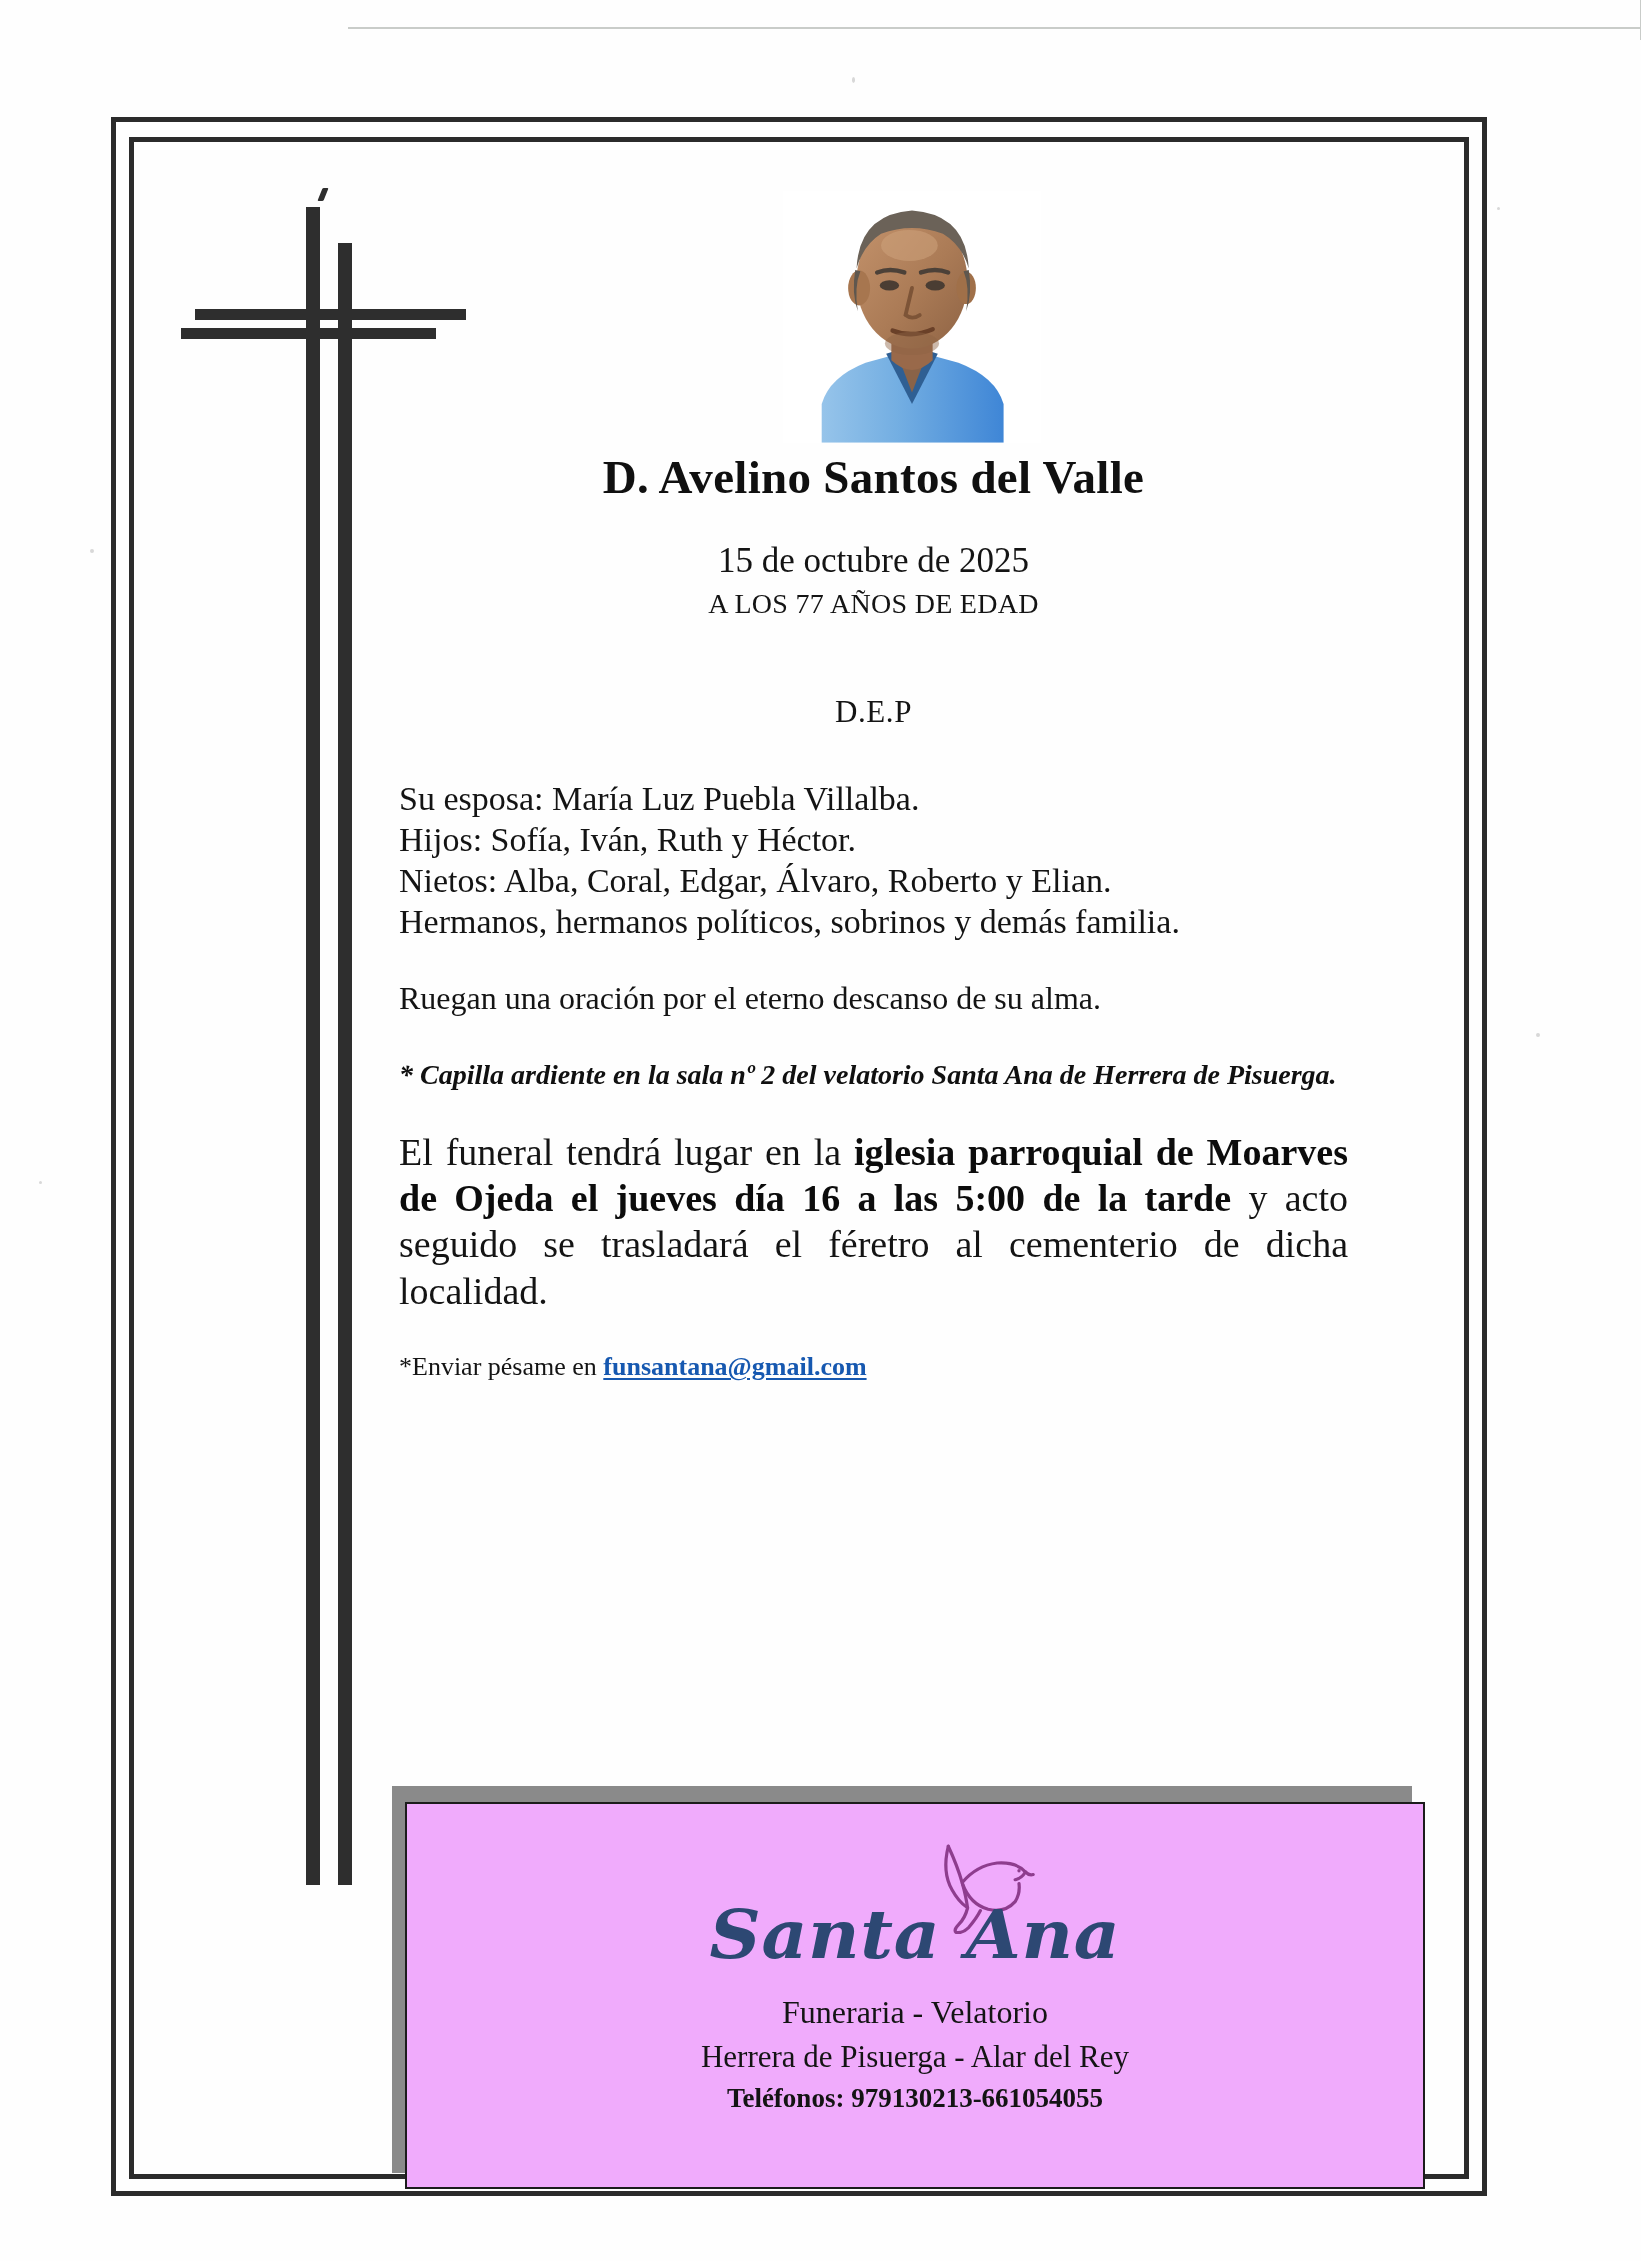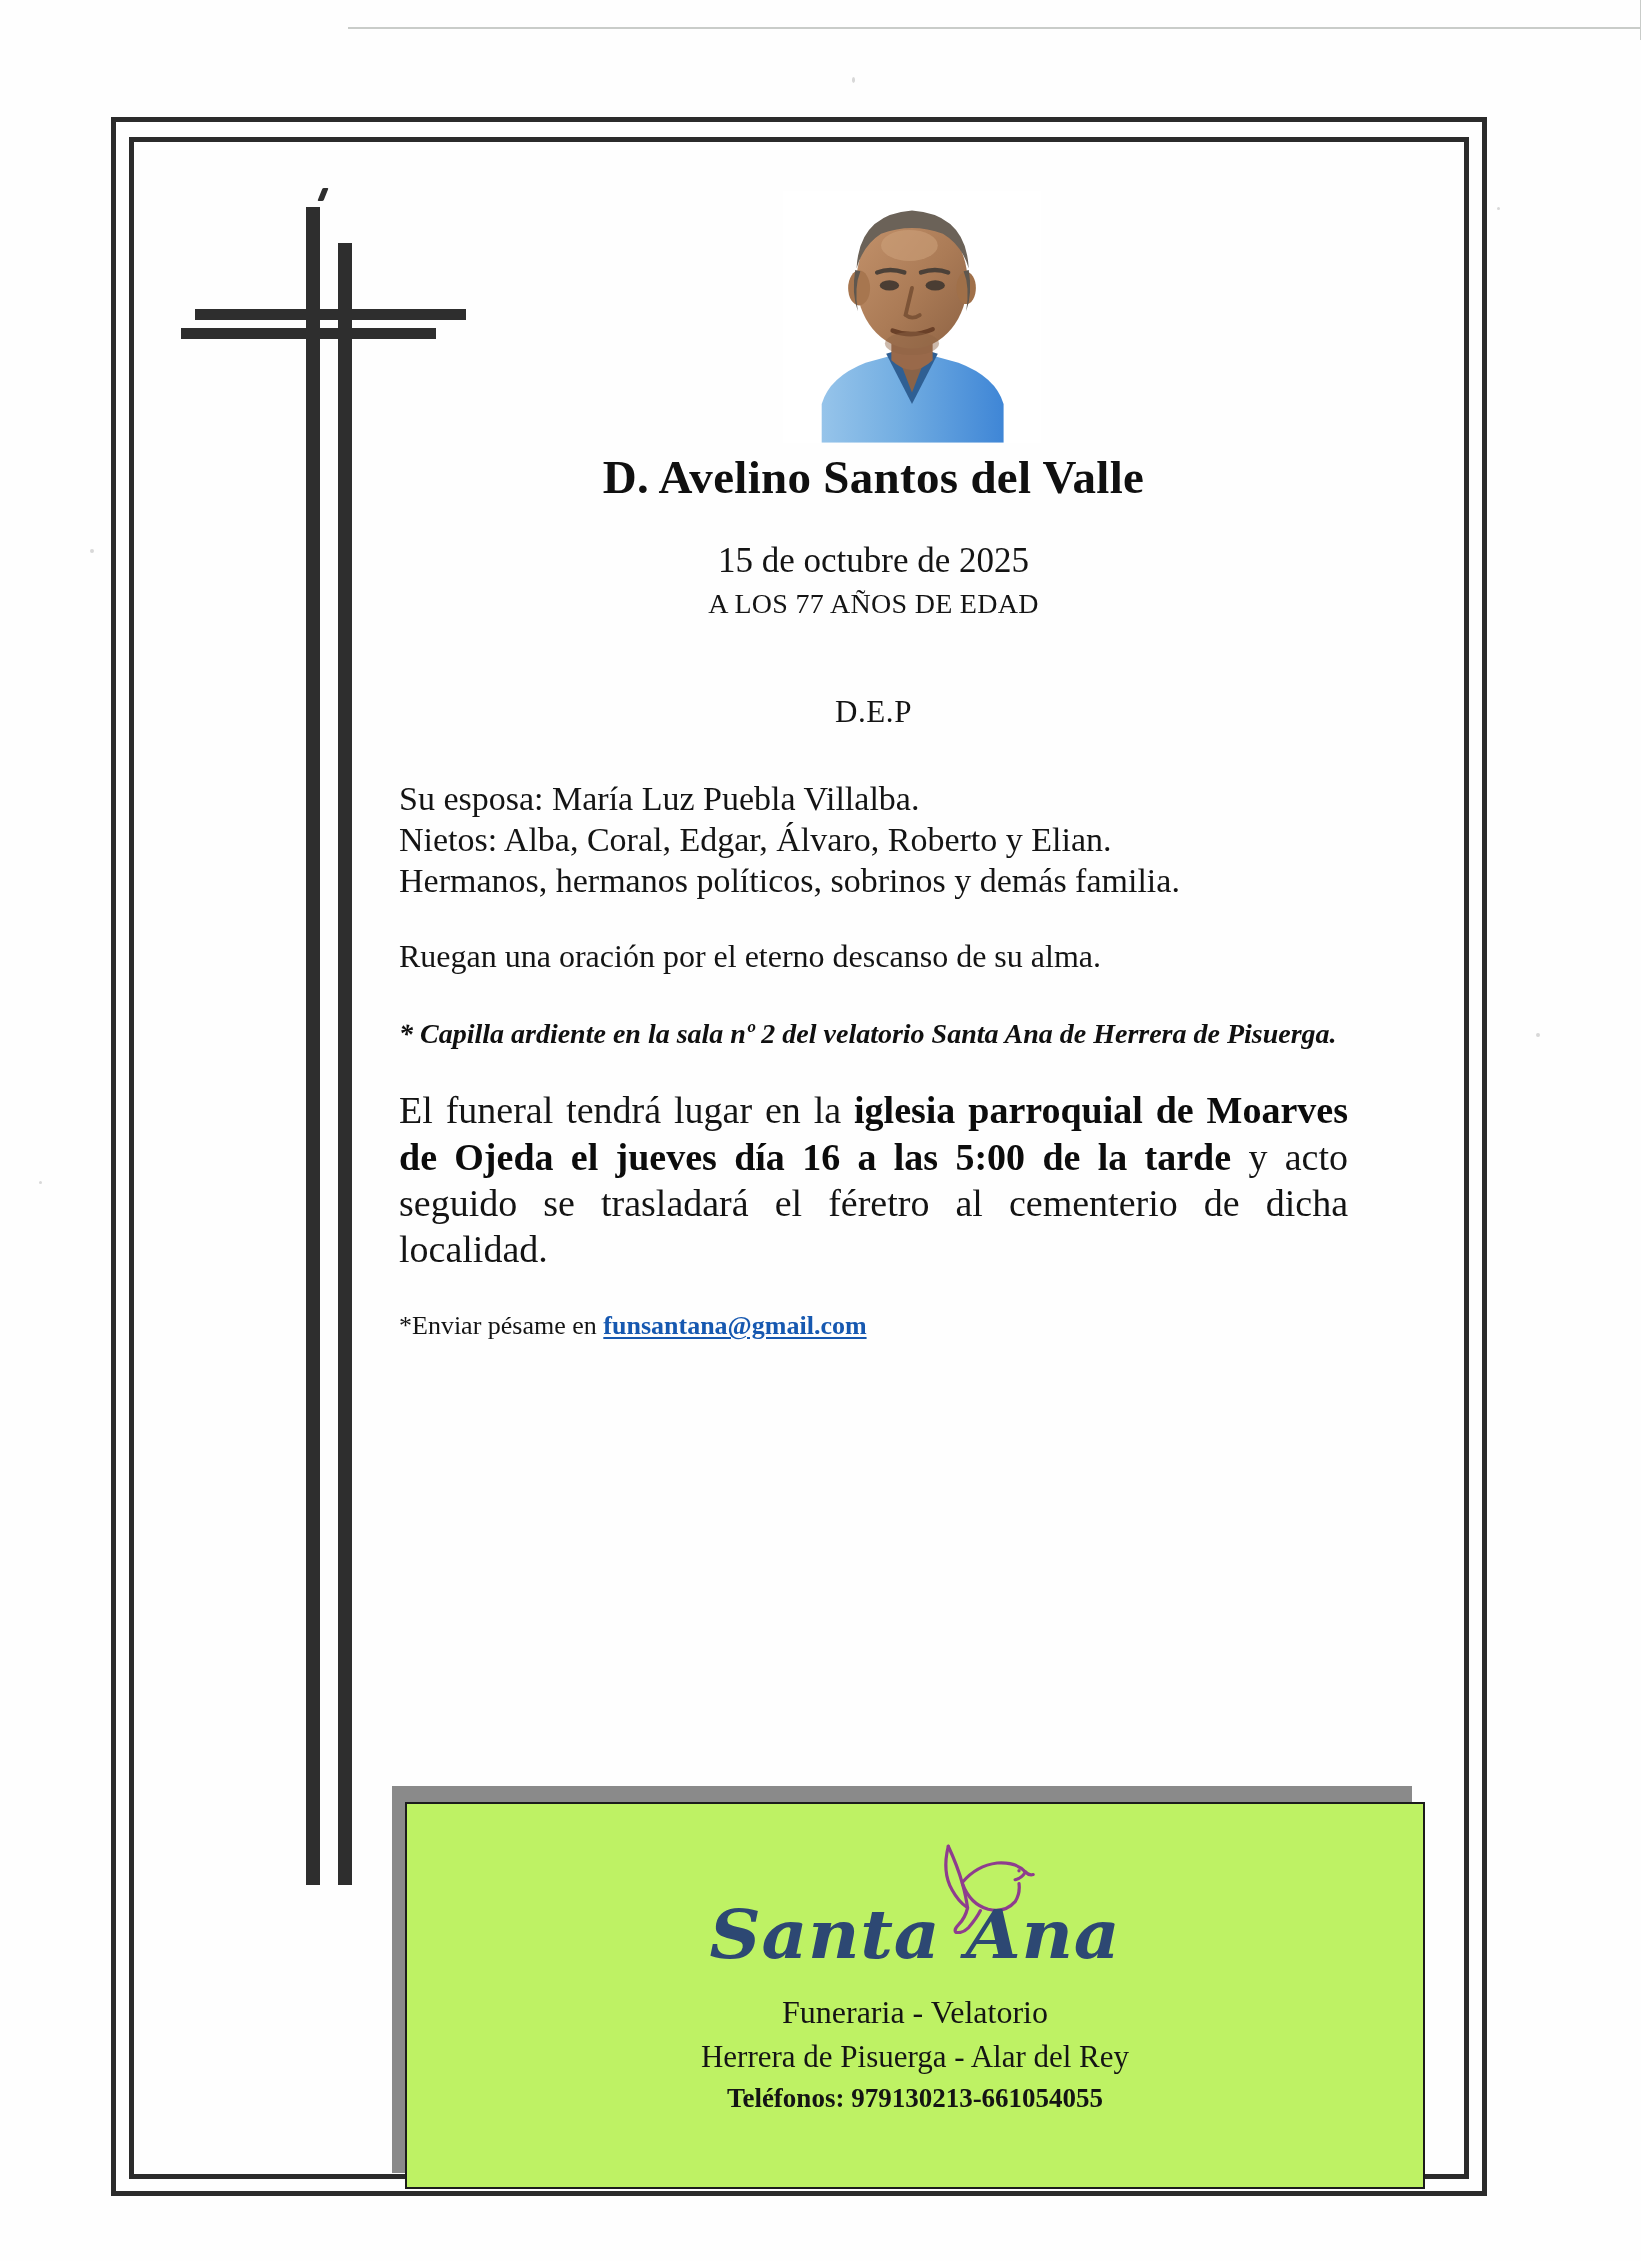--- a/index.html
+++ b/index.html
@@ -229,21 +229,21 @@
     width: 1020px;
     height: 387px;
     background: #8a8a8a;
   }
   #footer-card {
     position: absolute;
     left: 405px;
     top: 1802px;
     width: 1020px;
     height: 387px;
-    background: #bef264;
+    background: #f0abfc;
     border: 2.6px solid #1c1c1c;
     box-sizing: border-box;
   }
   #footer-inner {
     position: absolute;
     left: 0;
     top: 0;
     width: 100%;
     height: 100%;
     display: flex;
@@ -381,20 +381,21 @@
 
     <h1 id="deceased-name">D. Avelino Santos del Valle</h1>
 
     <p id="death-date-line" class="center-line">15 de octubre de 2025</p>
     <p id="age-line">A LOS 77 AÑOS DE EDAD</p>
 
     <p id="dep-line">D.E.P</p>
 
     <div class="family-block">
       <p class="family-line">Su esposa: María Luz Puebla Villalba.</p>
+      <p class="family-line">Hijos: Sofía, Iván, Ruth y Héctor.</p>
       <p class="family-line">Nietos: Alba, Coral, Edgar, Álvaro, Roberto y Elian.</p>
       <p class="family-para">Hermanos, hermanos políticos, sobrinos y demás familia.</p>
     </div>
 
     <p id="prayer-line">Ruegan una oración por el eterno descanso de su alma.</p>
 
     <p id="chapel-note">* Capilla ardiente en la sala nº 2 del velatorio Santa Ana de Herrera de Pisuerga.</p>
 
     <p id="funeral-para"><span>El funeral tendrá lugar en la </span><b>iglesia parroquial de Moarves de Ojeda el jueves día 16 a las 5:00 de la tarde</b><span> y acto seguido se trasladará el féretro al cementerio de dicha localidad.</span></p>
 

